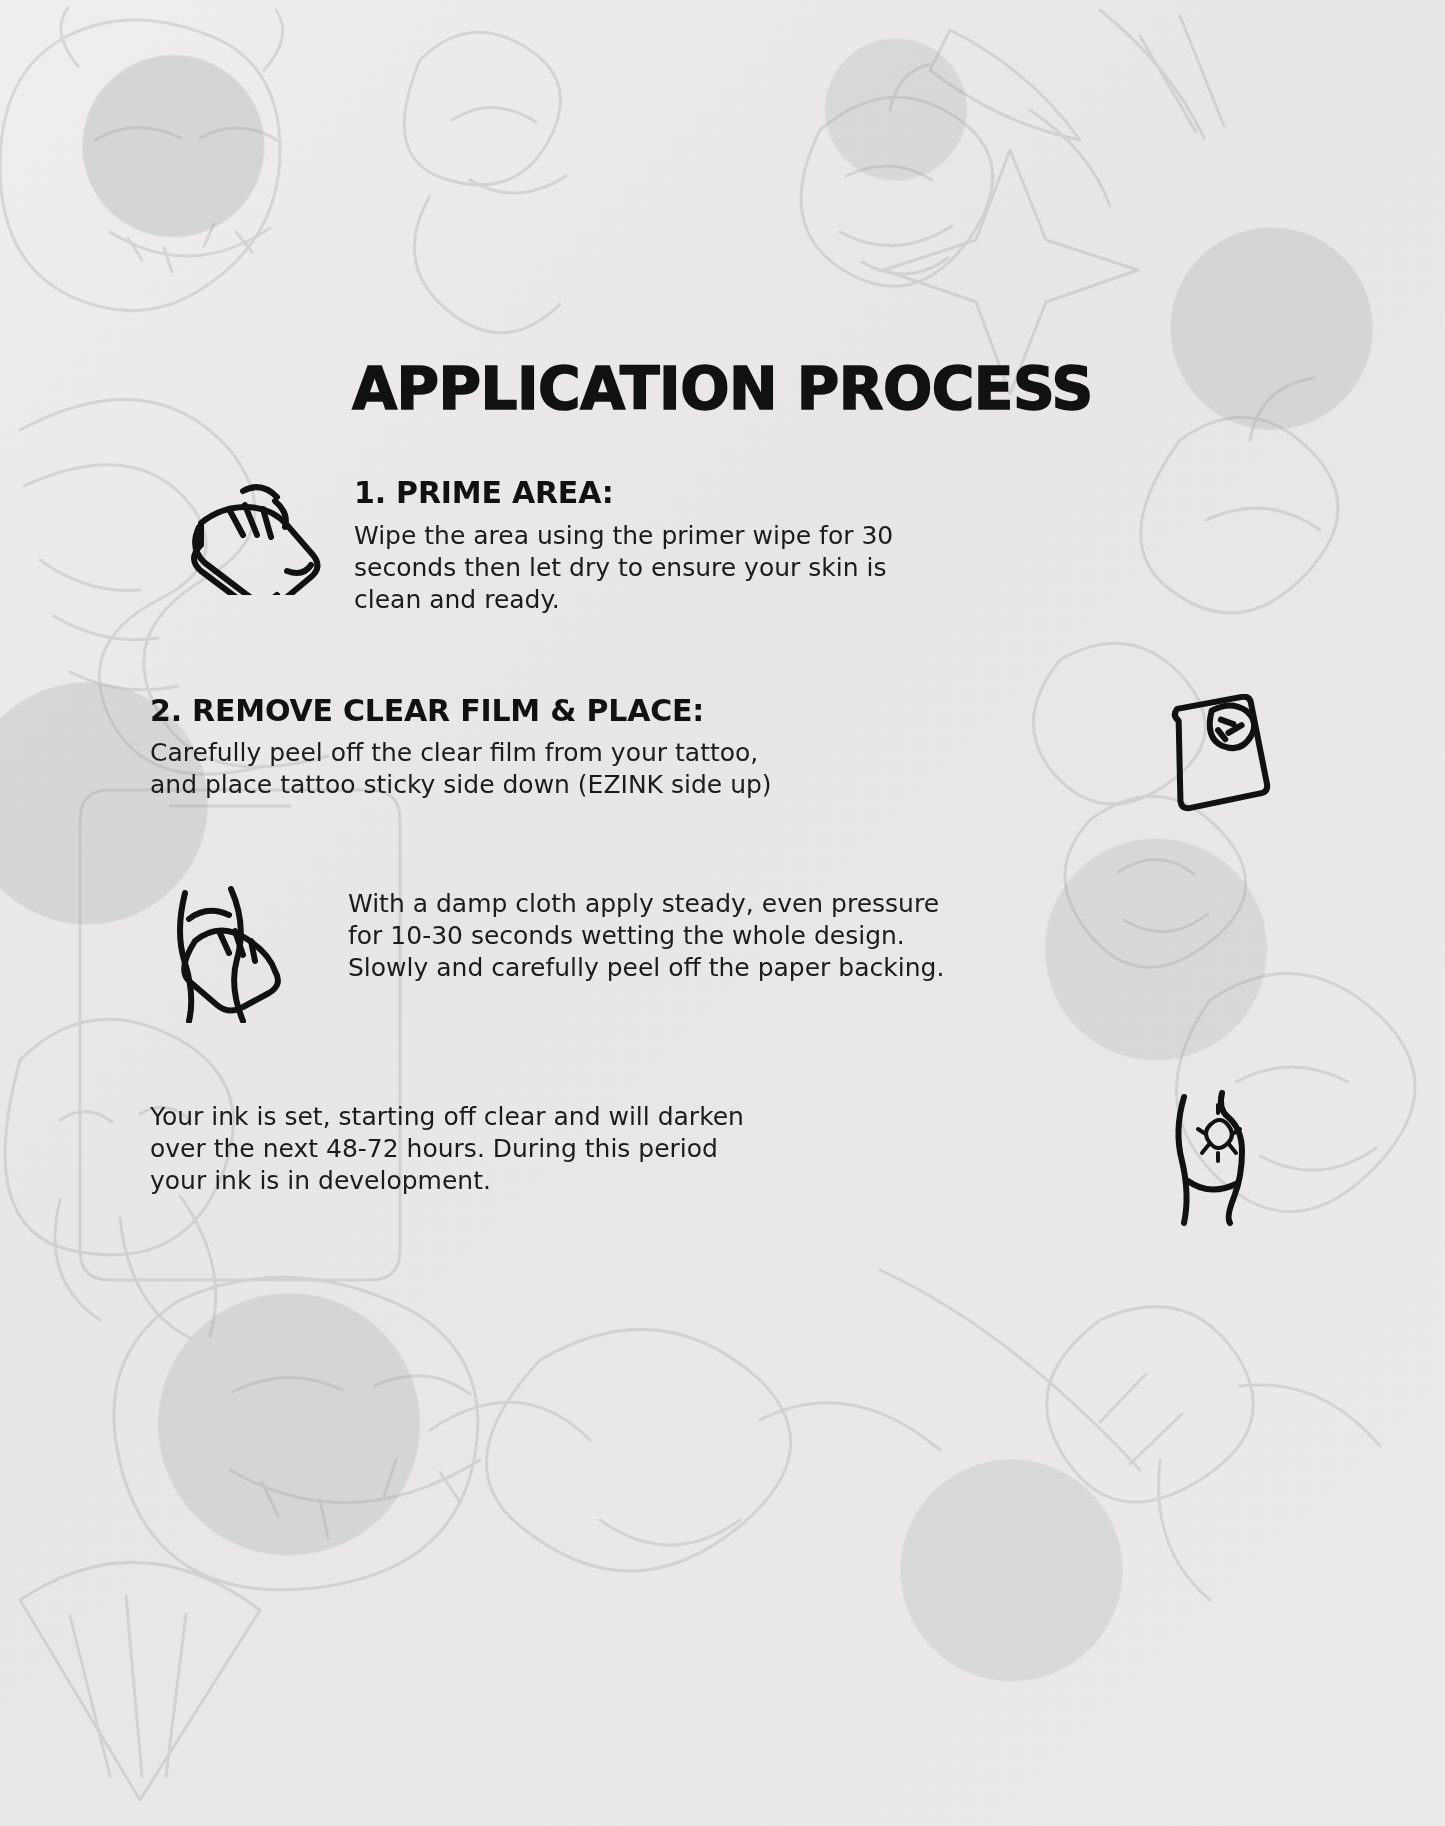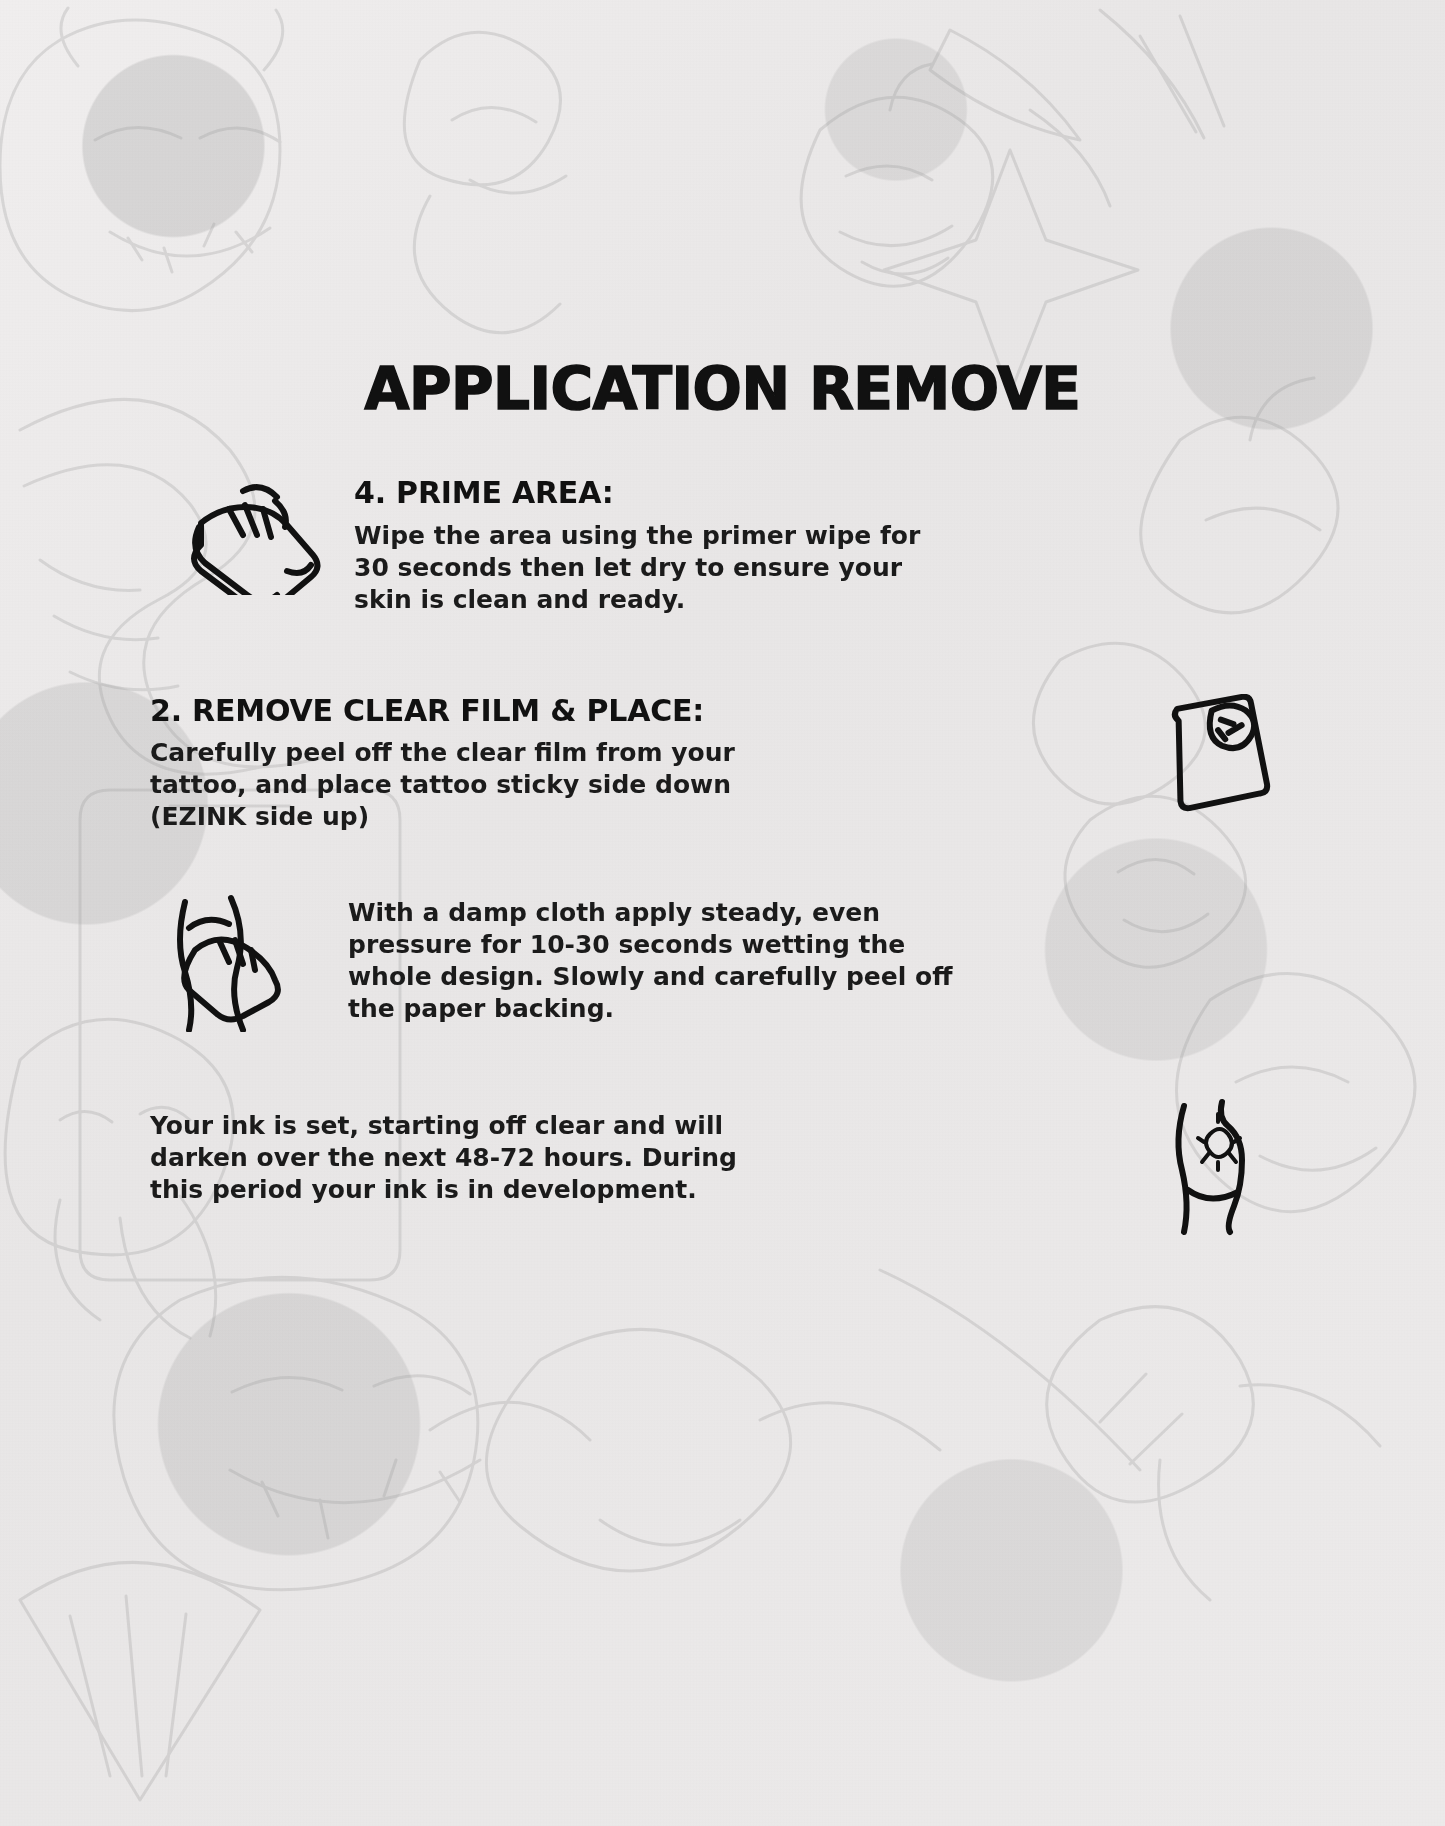--- a/index.html
+++ b/index.html
@@ -104,21 +104,21 @@
     font-family: "DejaVu Sans", sans-serif;
     font-weight: 700;
     font-size: 30px;
     letter-spacing: -0.2px;
     color: #111;
     margin: 0 0 10px 0;
     line-height: 1.12;
   }
   .step-body {
     font-family: "DejaVu Sans", sans-serif;
-    font-weight: 700;
+    font-weight: 400;
     font-size: 25px;
     line-height: 1.28;
     color: #1b1b1b;
     margin: 0;
     max-width: 580px;
   }
 
   
   #step-1 { margin-left: 28px; margin-bottom: 78px; }
   #step-1 .text-wrap { padding-top: 6px; }
@@ -196,37 +196,37 @@
 
     <path d="M1090 820 q70 -52 130 10 q56 60 -10 112 q-72 56 -124 -12 q-44 -58 4 -110 z"></path>
     <path d="M1118 872 q40 -26 76 2 M1124 920 q42 26 84 -6"></path>
   </g>
 </svg>
 
 <div class="grain"></div>
 
 <div class="page">
 
-  <h1 class="headline">APPLICATION REMOVE</h1>
+  <h1 class="headline">APPLICATION PROCESS</h1>
 
   <div class="steps">
 
     <div class="step icon-left" id="step-1">
       <div class="icon-wrap">
         <svg class="icon-svg" width="140" height="120" viewBox="0 0 140 120" fill="none" stroke="#111" stroke-width="6" stroke-linecap="round" stroke-linejoin="round" xmlns="http://www.w3.org/2000/svg">
           <path d="M60 16 q18 -10 34 6"></path>
           <path d="M92 26 q14 12 10 26"></path>
           <path d="M18 48 q20 -16 44 -16 q26 0 42 18 l26 30 q10 12 -2 22 l-36 30 q-12 10 -26 0 l-48 -36 q-14 -12 0 -26 z"></path>
           <path d="M46 34 l14 26 M62 30 l12 30 M80 34 l8 28"></path>
           <path d="M16 52 q-10 22 6 36 l42 32 q16 12 30 0"></path>
           <path d="M104 96 q16 6 24 -6"></path>
         </svg>
       </div>
       <div class="text-wrap">
-        <h2 class="step-title">4. PRIME AREA:</h2>
+        <h2 class="step-title">1. PRIME AREA:</h2>
         <p class="step-body">Wipe the area using the primer wipe for 30 seconds then let dry to ensure your skin is clean and ready.</p>
       </div>
     </div>
 
     <div class="step icon-right" id="step-2">
       <div class="icon-wrap">
         <svg class="icon-svg" width="130" height="130" viewBox="0 0 130 130" fill="none" stroke="#111" stroke-width="6" stroke-linecap="round" stroke-linejoin="round" xmlns="http://www.w3.org/2000/svg">
           <path d="M28 22 q-6 -6 0 -12 l66 -4 q8 0 8 8 l6 82 q0 8 -8 8 l-72 6 q-8 0 -8 -8 z" transform="rotate(-7 65 60)"></path>
           <path d="M62 16 q20 -8 34 4 q12 12 2 26 q-12 16 -30 6 q-16 -10 -6 -36 z" transform="rotate(-7 65 60)"></path>
           <path d="M70 26 l12 6 M76 40 l14 -6 M66 36 l6 10" transform="rotate(-7 65 60)"></path>

